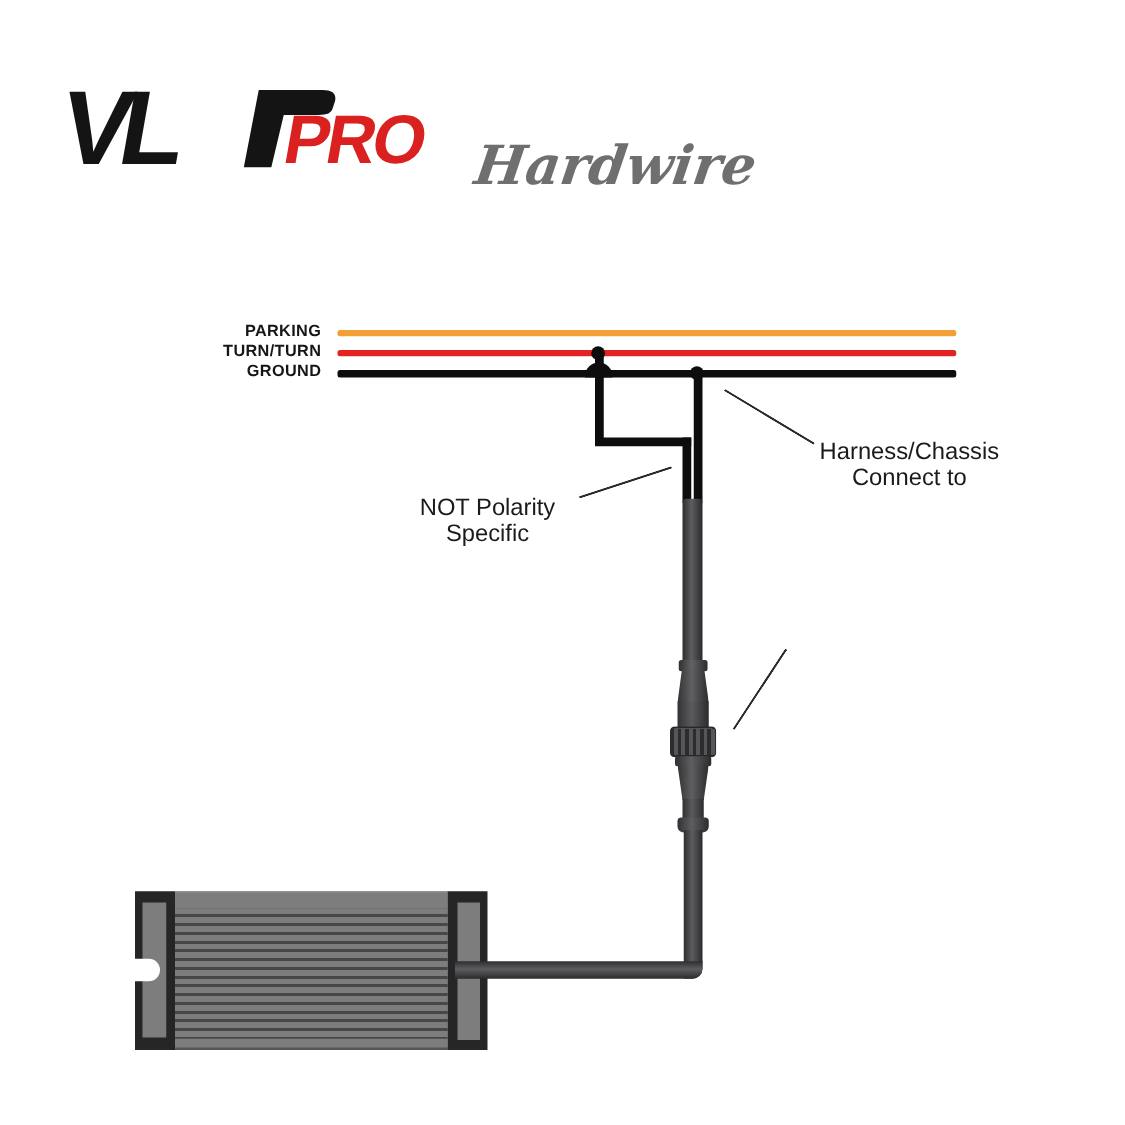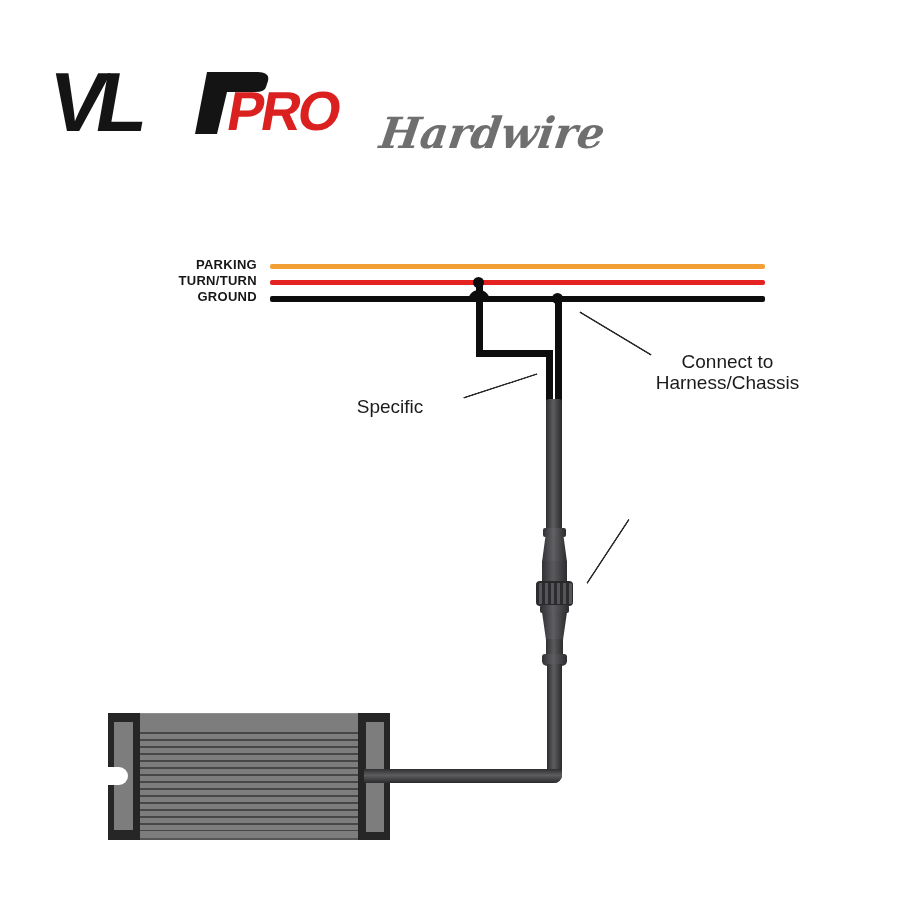--- a/index.html
+++ b/index.html
@@ -125,24 +125,25 @@
   <div class="abs res-notch"></div>
   <div class="abs res-body">
     <div class="res-fins"></div>
   </div>
   <div class="abs res-bracket" style="left:358px;top:713px;width:32px;height:127px"></div>
   <div class="abs res-tab" style="left:366px;top:722px;width:18px;height:110px"></div>
   <div class="abs wire-lower cgrad-h"></div>
 
   <div class="abs leader" style="left:463px;top:397px;width:78px;transform:rotate(-18deg)"></div>
   <div class="abs note" style="left:305px;top:396px;width:170px">
+    <div>NOT Polarity</div>
     <div>Specific</div>
   </div>
 
   <div class="abs leader" style="left:580px;top:311px;width:84px;transform:rotate(31deg)"></div>
   <div class="abs note" style="left:630px;top:351px;width:195px">
+    <div>Harness/Chassis</div>
     <div>Connect to</div>
-    <div>Harness/Chassis</div>
   </div>
 
   <div class="abs leader" style="left:586px;top:583px;width:77px;transform:rotate(-56.7deg)"></div>
 
 </div>
 
 </body></html>

